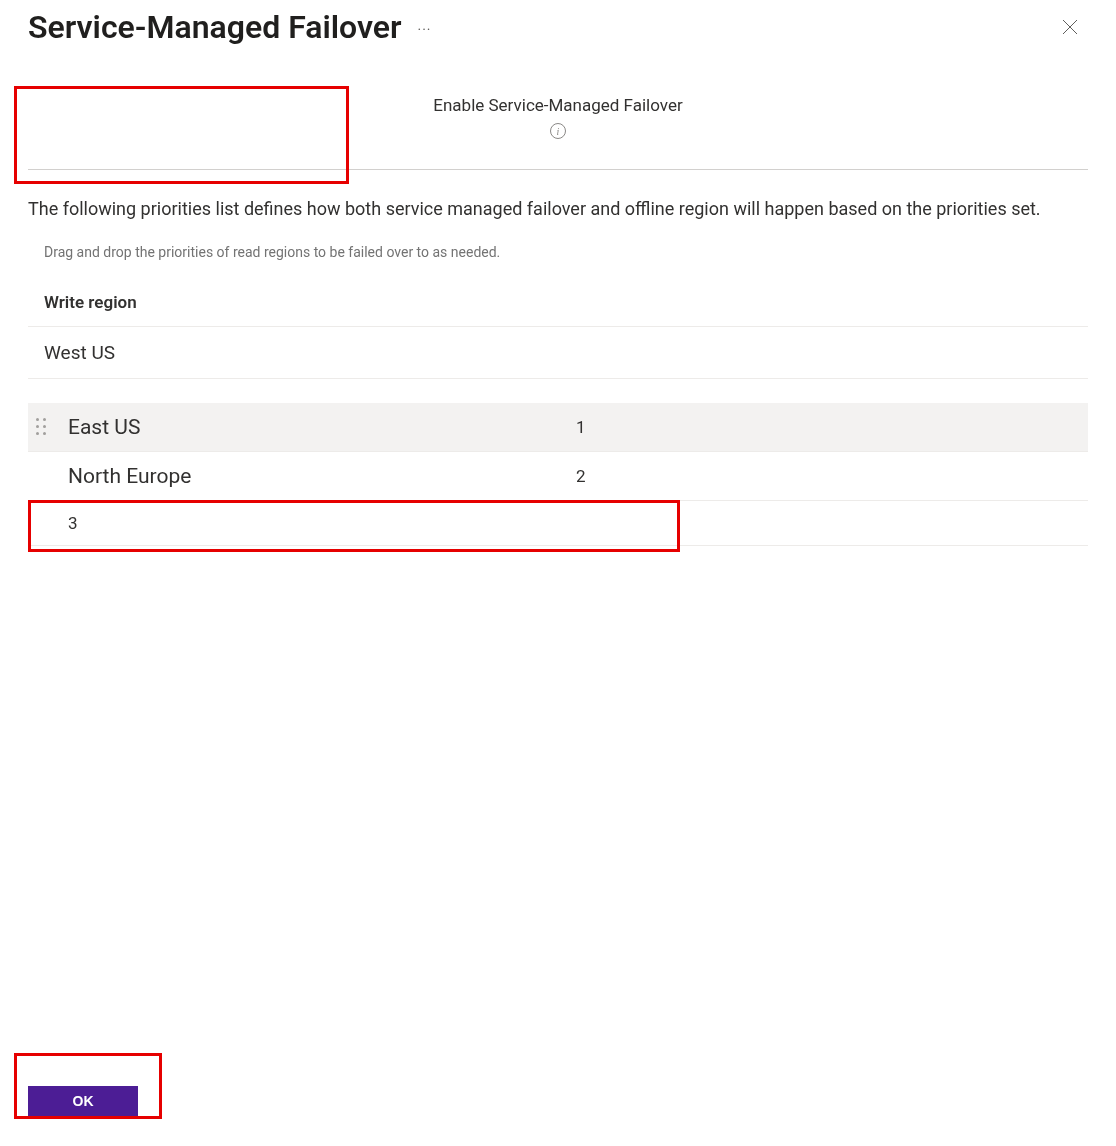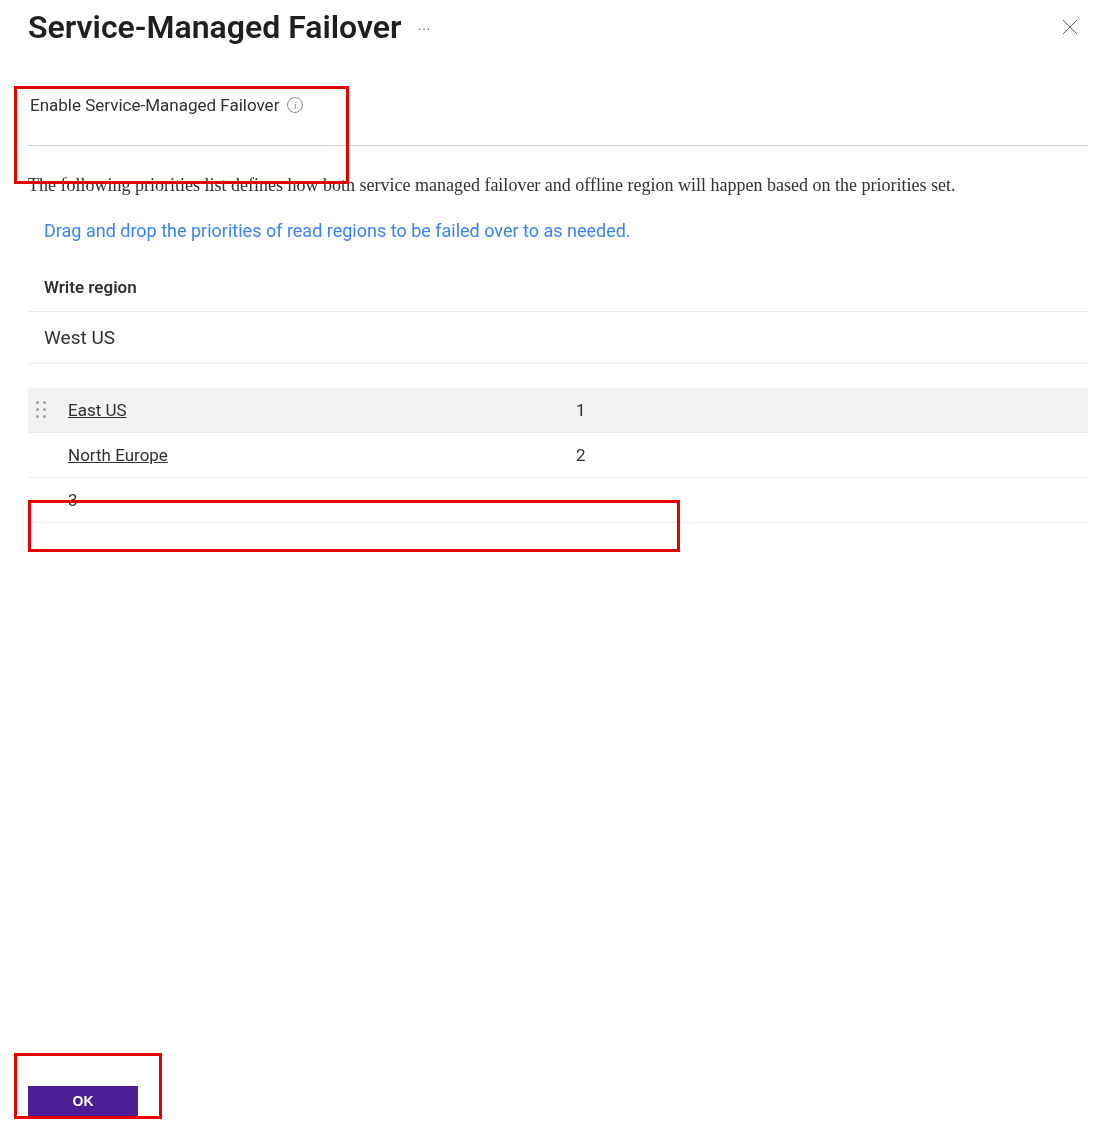--- a/index.html
+++ b/index.html
@@ -64,20 +64,21 @@
 
   
   .toggle-section {
     margin-top: 45px;
     padding: 4px 2px 8px 2px;
   }
   .toggle-label-row {
     display: flex;
     align-items: center;
     gap: 8px;
+    flex-direction: column;
   }
   .toggle-label {
     font-size: 17px;
     color: #323130;
   }
   .info-icon {
     width: 16px; height: 16px;
     border: 1px solid #8a8886;
     border-radius: 50%;
     display: inline-flex;
@@ -122,25 +123,24 @@
     height: 1px;
     background: #d2d0ce;
     margin-top: 22px;
   }
 
   .desc {
     font-size: 18px;
     color: #323130;
     margin-top: 26px;
     line-height: 1.45;
-    font-family: Liberation Serif, serif;
   }
   .hint {
-    font-size: 18px;
-    color: #3b82f6;
+    font-size: 14px;
+    color: #737373;
     margin-top: 22px;
     padding-left: 16px;
   }
 
   .section-heading {
     font-weight: 600;
     font-size: 17px;
     padding: 18px 0 14px 16px;
   }
   .hr2 { height: 1px; background: #edebe9; }
@@ -182,21 +182,21 @@
     display: grid;
     grid-template-columns: 4px 4px;
     grid-template-rows: 4px 4px 4px;
     gap: 3px;
   }
   .drag-dots span {
     width: 3px; height: 3px;
     background: #a19f9d;
     border-radius: 50%;
   }
-  .cell-region { flex: 0 0 508px; font-size: 17px; text-decoration: underline; }
+  .cell-region { flex: 0 0 508px; font-size: 21px; }
   .cell-priority { flex: 1; font-size: 17px; }
 
   
   .footer {
     position: absolute;
     left: 28px;
     bottom: 30px;
   }
   .ok-btn {
     width: 110px;

